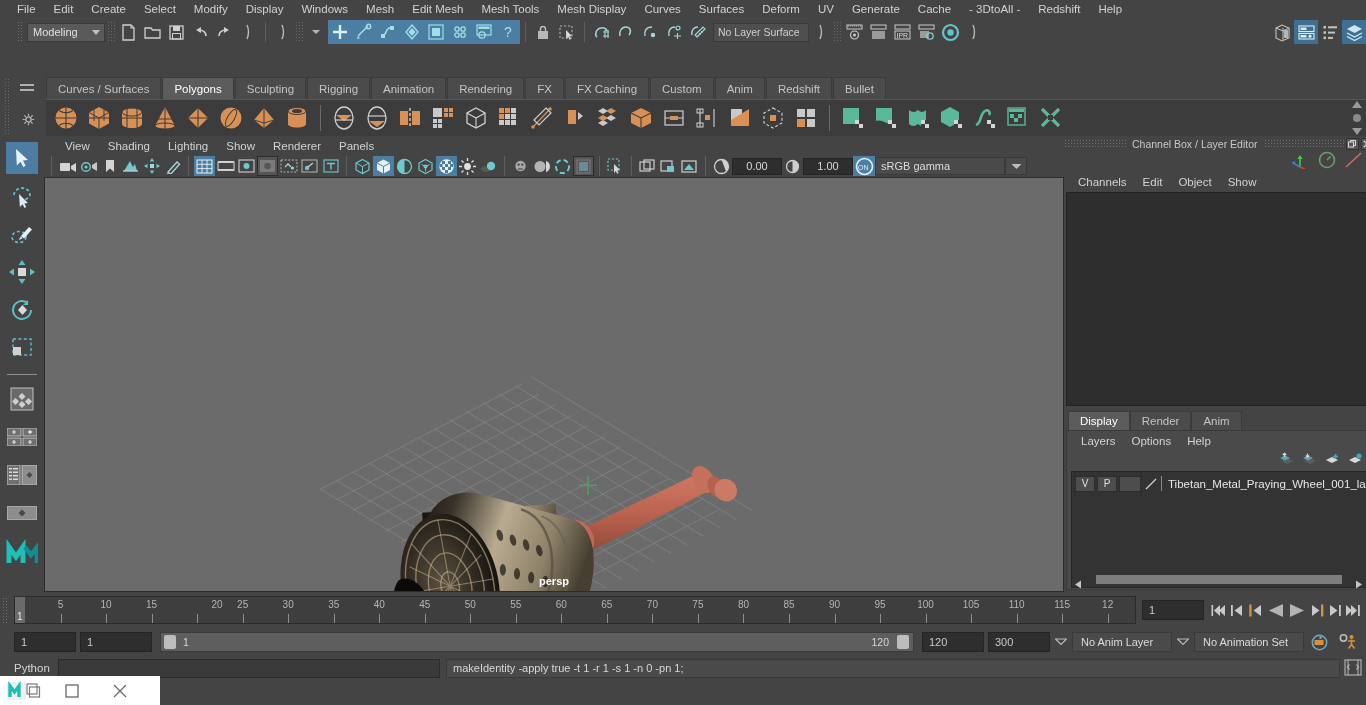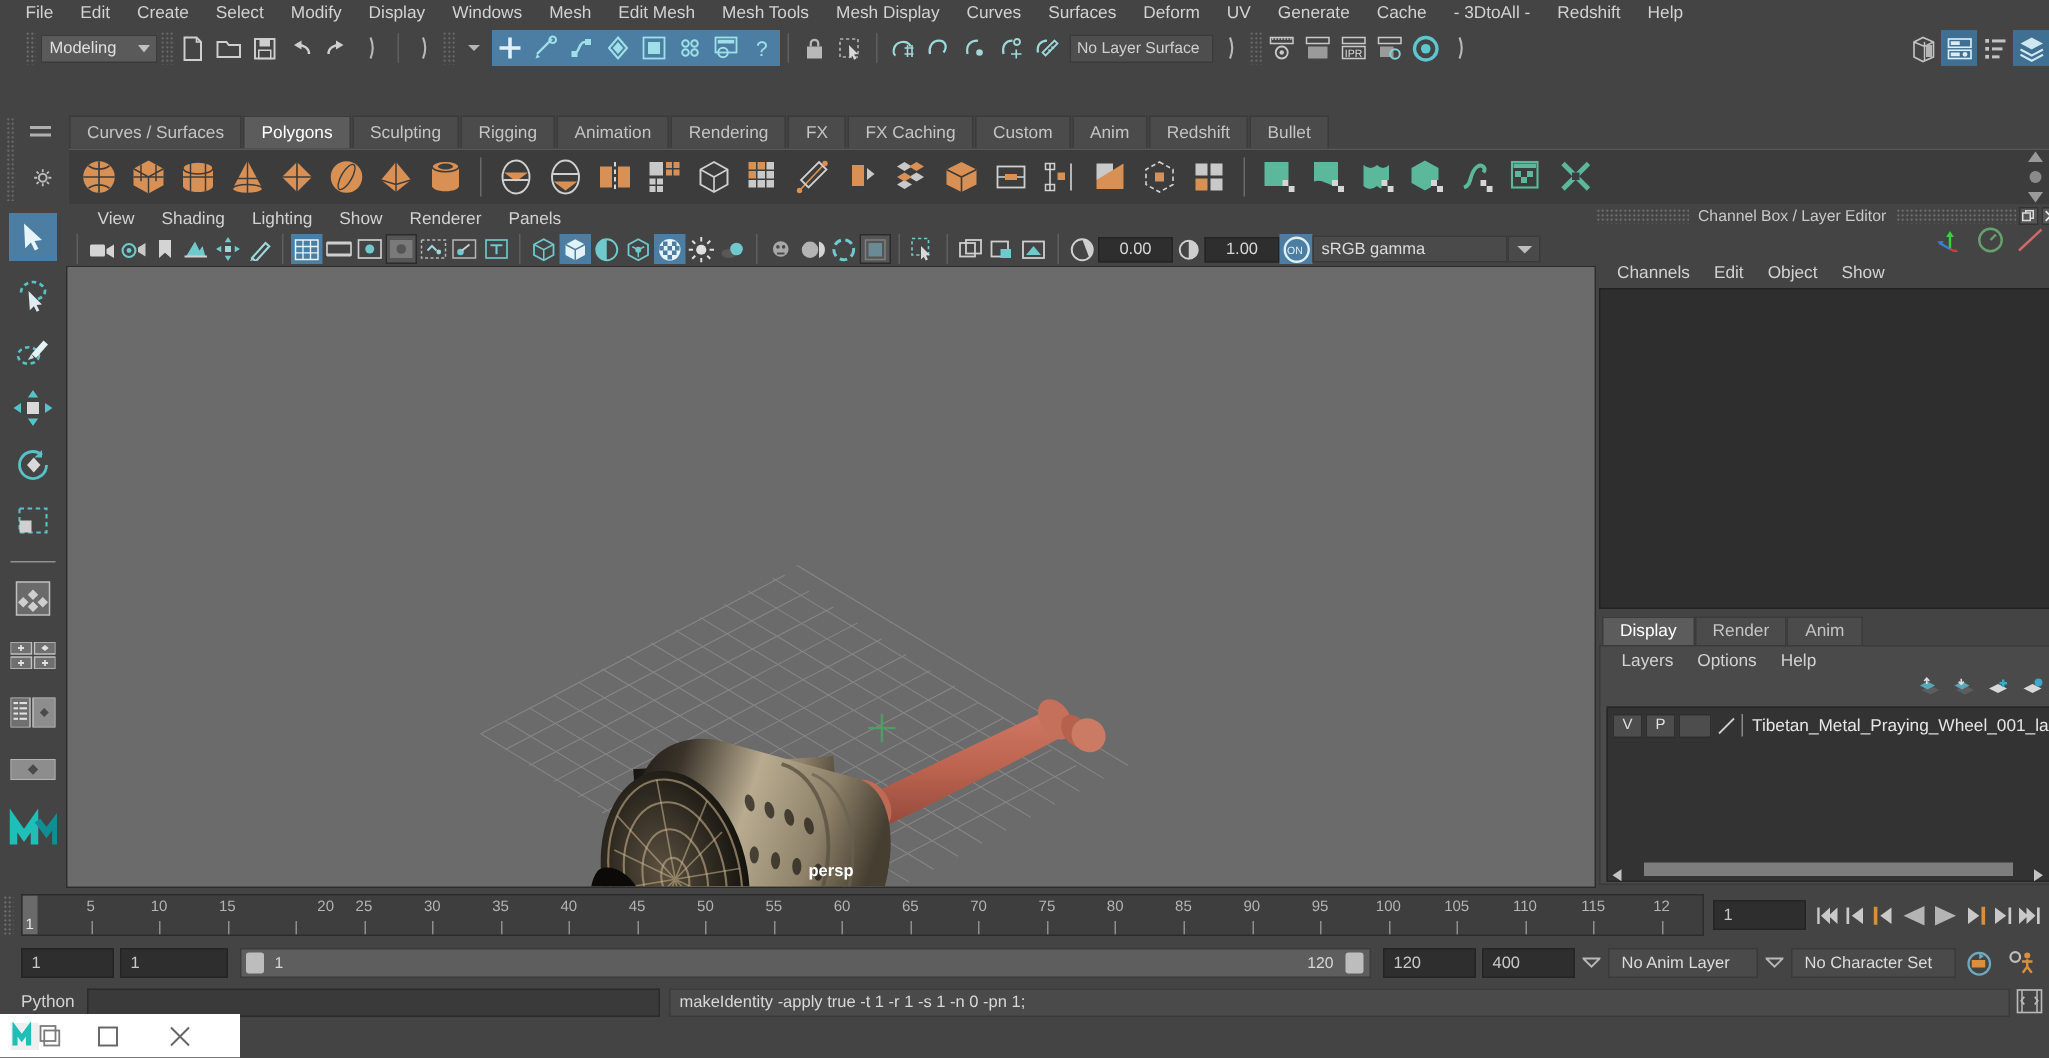--- a/index.html
+++ b/index.html
@@ -1447,33 +1447,33 @@
 <div class="rangerow">
   <div class="rfield" style="width:62px">1</div>
   <div class="rfield" style="width:72px">1</div>
   <div class="rangebar">
     <div class="hnd" style="left:3px"></div>
     <div class="lo">1</div>
     <div class="hi">120</div>
     <div class="hnd" style="right:4px"></div>
   </div>
   <div class="rfield" style="width:62px">120</div>
-  <div class="rfield" style="width:62px">400</div>
+  <div class="rfield" style="width:62px">300</div>
   <div class="drop">
     <svg width="12" height="8">
         <path d="M0.5 1l5.5 5.5L11.5 1z" fill="none" stroke="#b8b8b8" stroke-width="1.2"></path>
       </svg>
   </div>
   <div class="selbox" style="width:100px">No Anim Layer</div>
   <div class="drop">
     <svg width="12" height="8">
         <path d="M0.5 1l5.5 5.5L11.5 1z" fill="none" stroke="#b8b8b8" stroke-width="1.2"></path>
       </svg>
   </div>
-  <div class="selbox" style="width:110px">No Character Set</div>
+  <div class="selbox" style="width:110px">No Animation Set</div>
   <div class="drop" style="width:24px">
     <svg width="20" height="19">
         <circle cx="9.5" cy="9.5" r="7.2" fill="none" stroke="#6fa8bc" stroke-width="1.5"></circle>
         <path d="M9.5 2.3l3 2.2-3 2.2z" fill="#6fa8bc"></path>
         <rect x="4.5" y="7" width="9" height="5" fill="#d98f3c"></rect>
       </svg>
   </div>
   <div class="drop" style="width:24px;margin-right:6px">
     <svg width="20" height="19">
         <circle cx="5.5" cy="5" r="3.2" fill="none" stroke="#bdbdbd" stroke-width="1.5"></circle>

